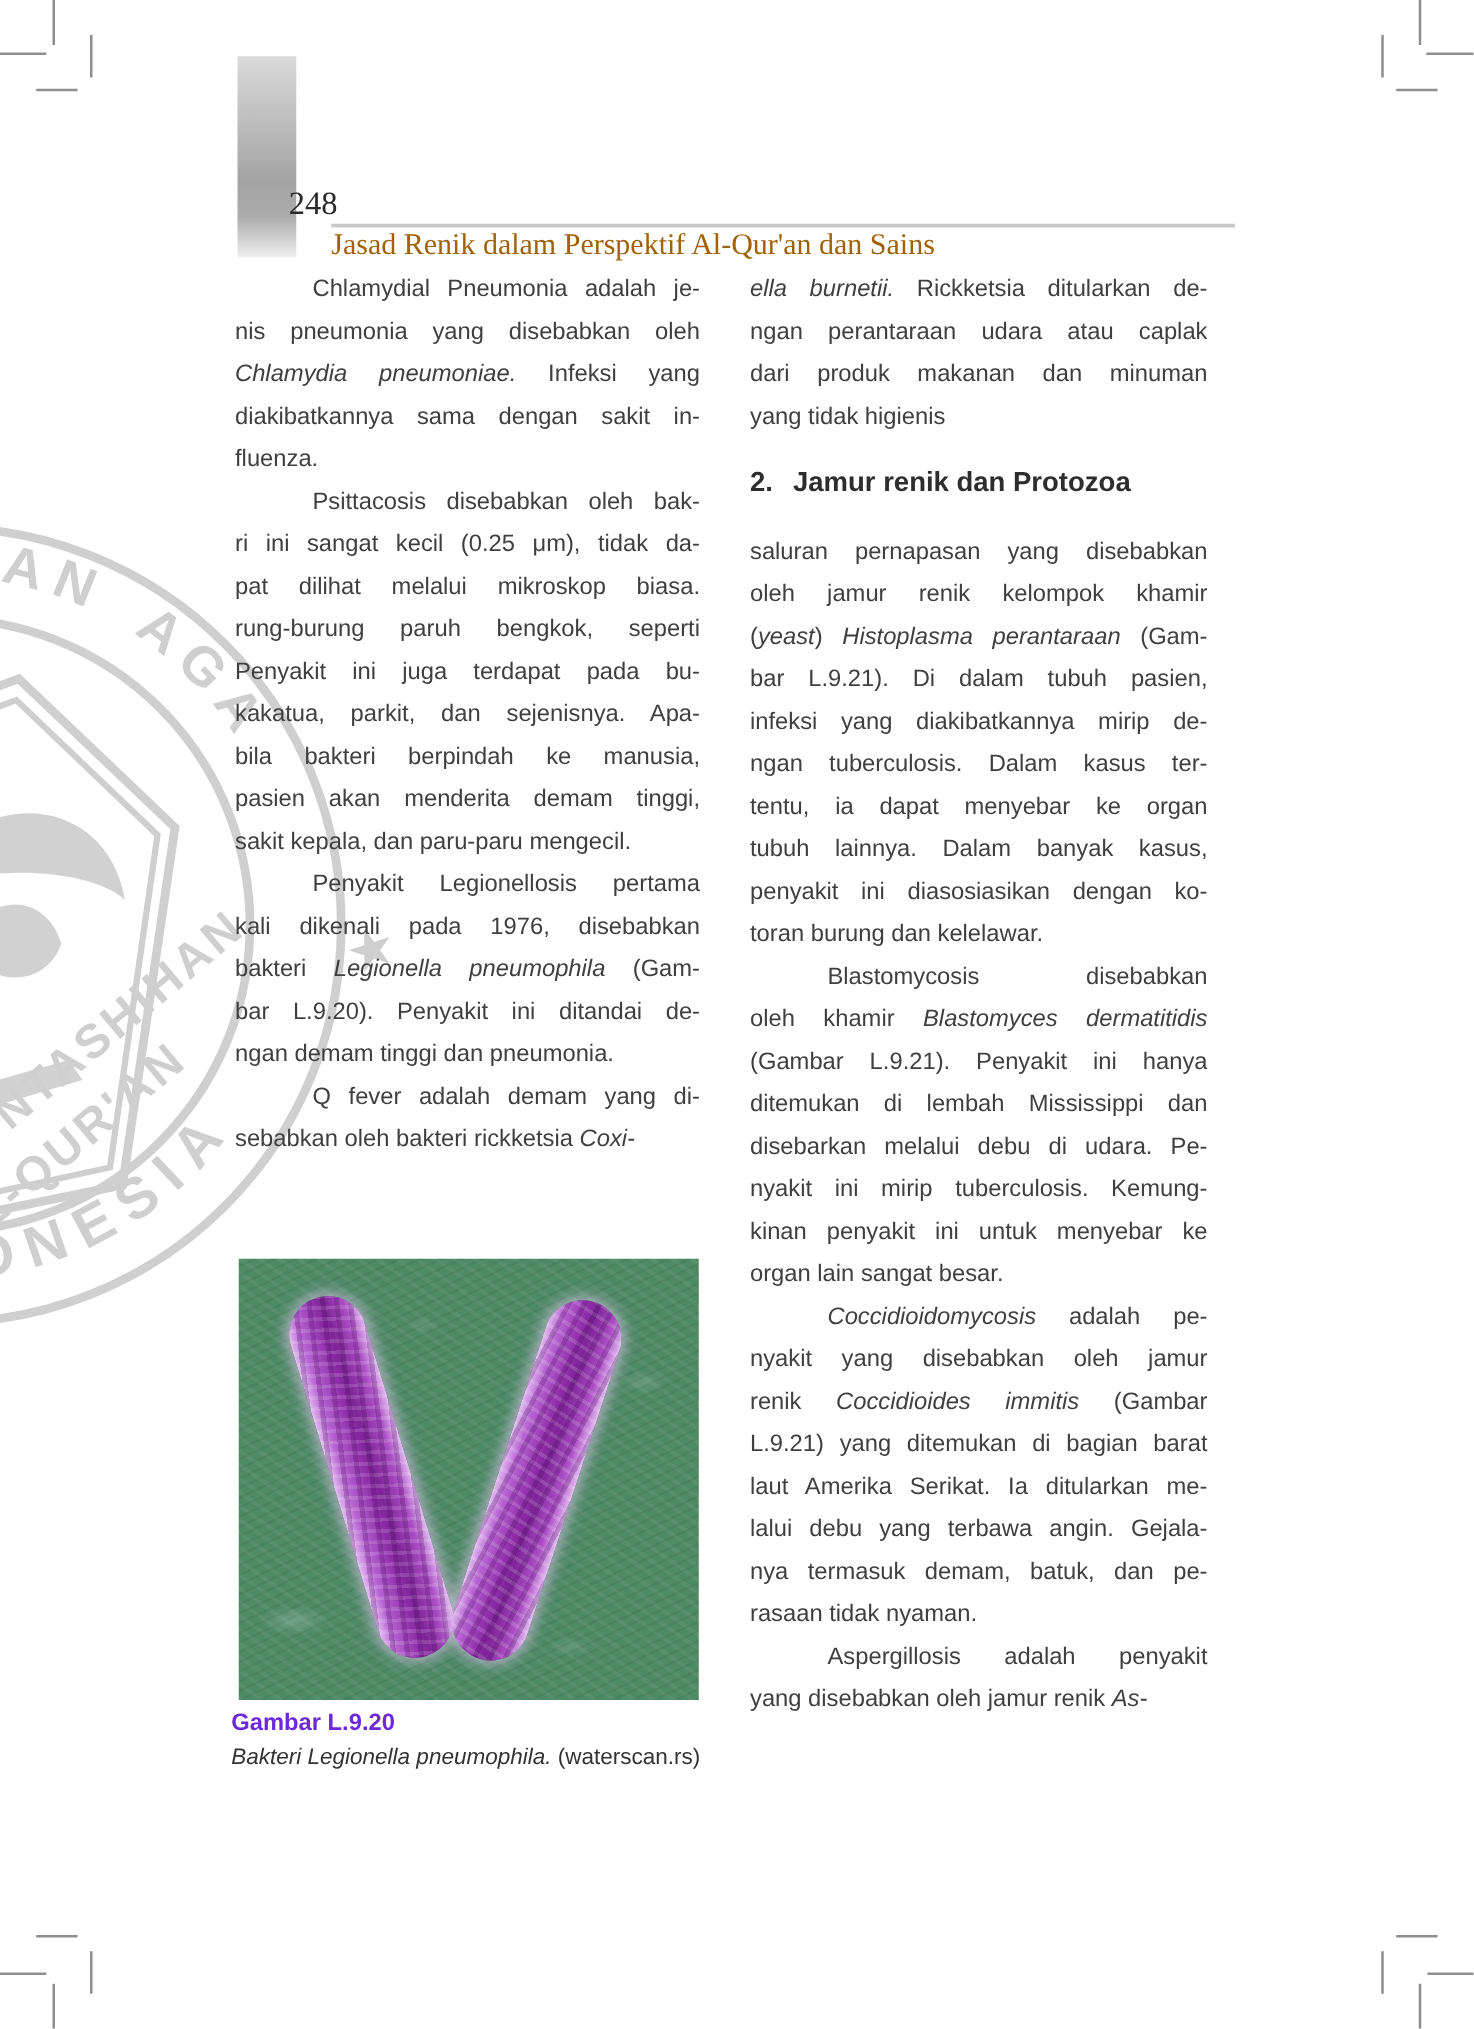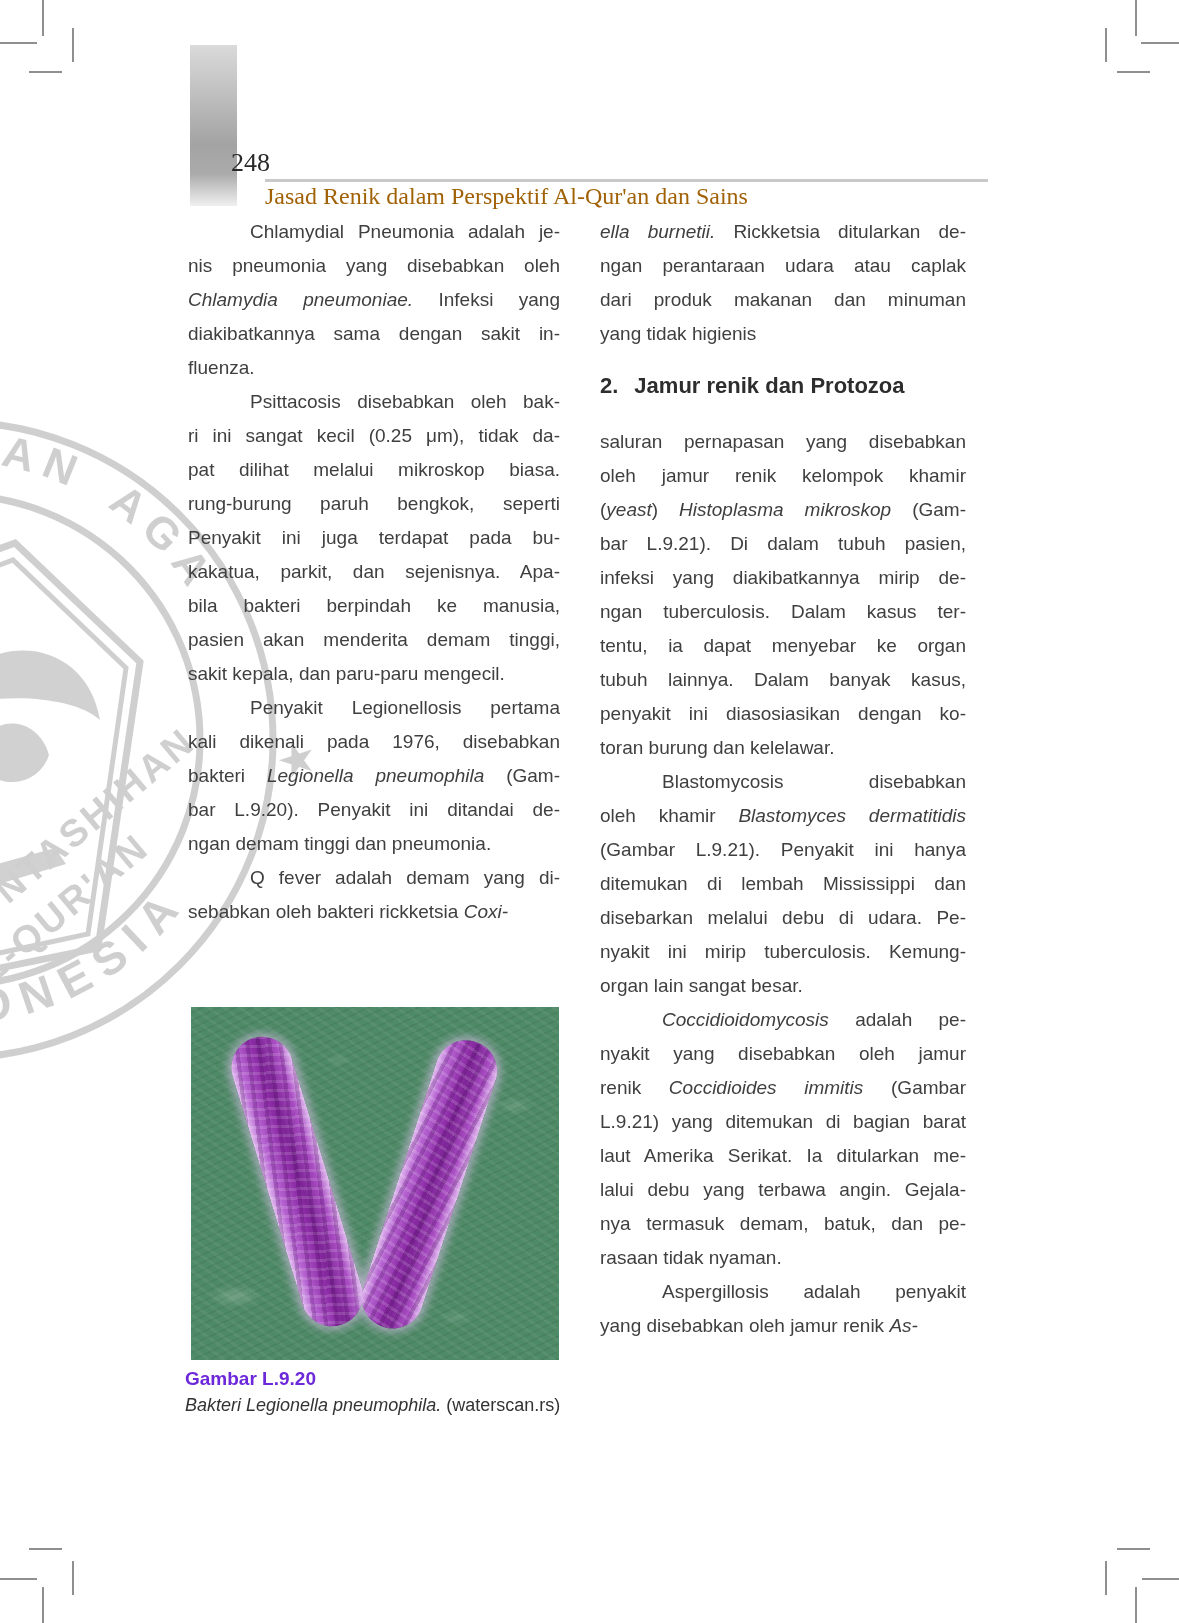--- a/index.html
+++ b/index.html
@@ -143,36 +143,37 @@
         <div class="line just">dari produk makanan dan minuman</div>
         <div class="line">yang tidak higienis</div>
       </div>
       <div class="heading">
         <span>2.</span>
         <span>Jamur renik dan Protozoa</span>
       </div>
       <div class="para">
         <div class="line just">saluran pernapasan yang disebabkan</div>
         <div class="line just">oleh jamur renik kelompok khamir</div>
-        <div class="line just">(<i>yeast</i>) <i>Histoplasma mikroskop</i> (Gam-</div>
+        <div class="line just">(<i>yeast</i>) <i>Histoplasma perantaraan</i> (Gam-</div>
         <div class="line just">bar L.9.21). Di dalam tubuh pasien,</div>
         <div class="line just">infeksi yang diakibatkannya mirip de-</div>
         <div class="line just">ngan tuberculosis. Dalam kasus ter-</div>
         <div class="line just">tentu, ia dapat menyebar ke organ</div>
         <div class="line just">tubuh lainnya. Dalam banyak kasus,</div>
         <div class="line just">penyakit ini diasosiasikan dengan ko-</div>
         <div class="line">toran burung dan kelelawar.</div>
       </div>
       <div class="para">
         <div class="line just ind">Blastomycosis disebabkan</div>
         <div class="line just">oleh khamir <i>Blastomyces dermatitidis</i></div>
         <div class="line just">(Gambar L.9.21). Penyakit ini hanya</div>
         <div class="line just">ditemukan di lembah Mississippi dan</div>
         <div class="line just">disebarkan melalui debu di udara. Pe-</div>
         <div class="line just">nyakit ini mirip tuberculosis. Kemung-</div>
+        <div class="line just">kinan penyakit ini untuk menyebar ke</div>
         <div class="line">organ lain sangat besar.</div>
       </div>
       <div class="para">
         <div class="line just ind"><i>Coccidioidomycosis</i> adalah pe-</div>
         <div class="line just">nyakit yang disebabkan oleh jamur</div>
         <div class="line just">renik <i>Coccidioides immitis</i> (Gambar</div>
         <div class="line just">L.9.21) yang ditemukan di bagian barat</div>
         <div class="line just">laut Amerika Serikat. Ia ditularkan me-</div>
         <div class="line just">lalui debu yang terbawa angin.  Gejala-</div>
         <div class="line just">nya termasuk demam, batuk, dan pe-</div>

